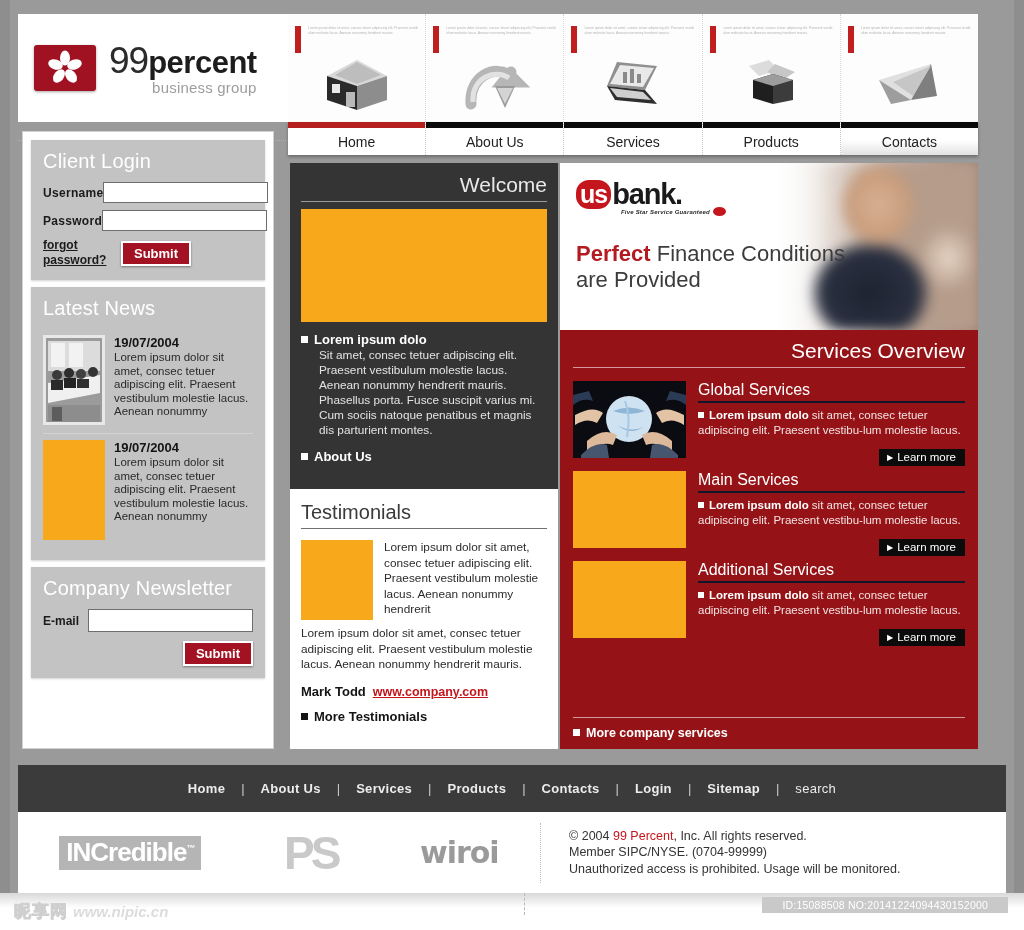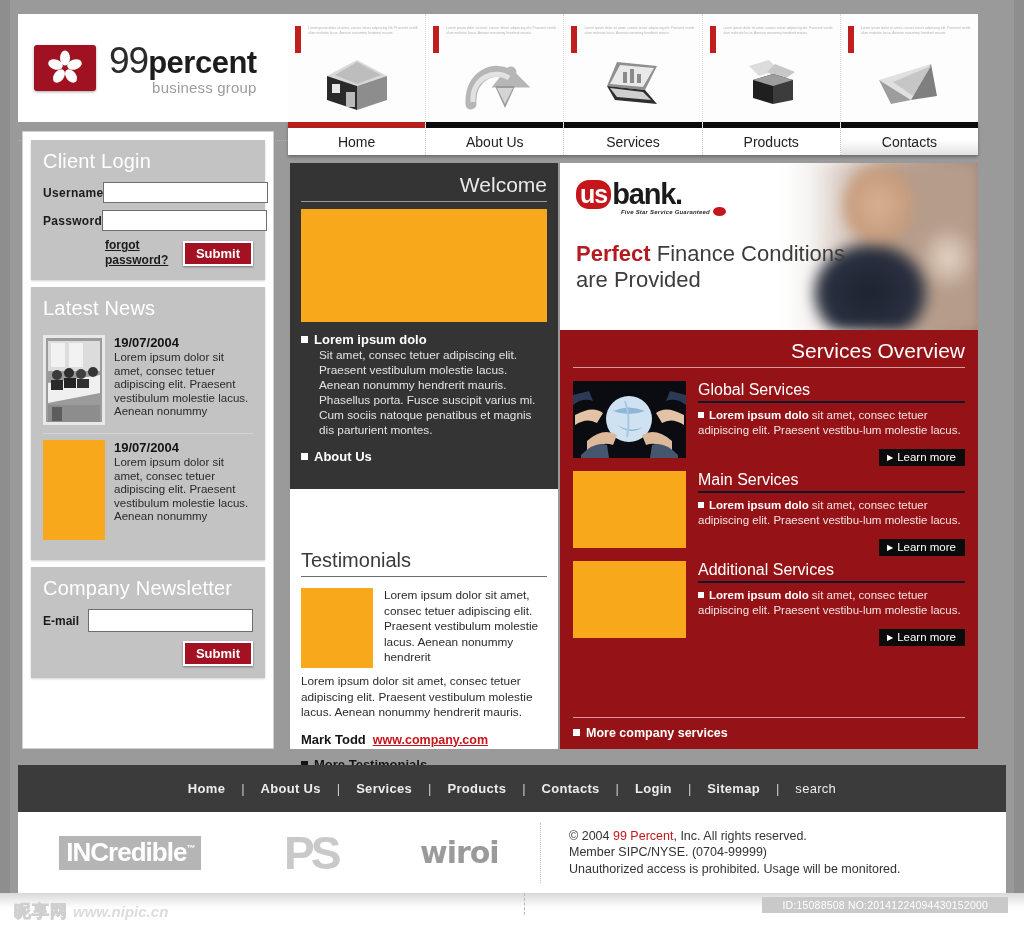--- a/index.html
+++ b/index.html
@@ -132,21 +132,21 @@
   .form-row label {
     font-size: 12px; font-weight: bold; color: #1b1b1b;
     width: 74px; letter-spacing: .3px;
   }
   .form-row input {
     flex: 1 1 auto; height: 21px;
     border: 1px solid #6e6e6e;
     background: #fff; font-size: 12px; padding: 0 4px;
     font-family: "Liberation Sans", sans-serif;
   }
-  .login-bottom { display: flex; align-items: center; justify-content: flex-end; margin-top: 4px; margin-left: 32px; }
+  .login-bottom { display: flex; align-items: center; justify-content: flex-start; margin-top: 4px; }
   .forgot {
     font-size: 12px; font-weight: bold; color: #1b1b1b;
     text-decoration: underline; line-height: 15px; width: 78px; cursor: pointer;
   }
   .btn-submit {
     background: #a21222; color: #fff; border: 2px solid #fff;
     font-size: 13px; font-weight: bold; padding: 3px 11px;
     box-shadow: 0 1px 2px rgba(0,0,0,.4); cursor: pointer;
     font-family: "Liberation Sans", sans-serif;
   }
@@ -198,21 +198,21 @@
     font-size: 11.8px; color: #e3e3e3; line-height: 15px;
     margin: 1px 0 0 18px;
   }
   .bullet-link {
     font-size: 13px; color: #ffffff; font-weight: bold; margin-top: 11px; cursor: pointer;
   }
 
   #testimonials { padding: 12px 11px 0 11px; }
   .tst-title {
     font-size: 20px; color: #3a3a3a; font-weight: 400;
-    padding-bottom: 4px; border-bottom: 1px solid #6f6f6f; margin-top: 48px;
+    padding-bottom: 4px; border-bottom: 1px solid #6f6f6f;
   }
   .tst-top { display: flex; gap: 11px; margin-top: 11px; }
   .tst-img { width: 72px; height: 80px; background: #f7a81b; flex: 0 0 auto; }
   .tst-q { font-size: 11.8px; color: #2b2b2b; line-height: 15.5px; }
   .tst-body { font-size: 11.8px; color: #2b2b2b; line-height: 15.5px; margin-top: 6px; }
   .tst-author { margin-top: 11px; font-size: 13px; font-weight: bold; color: #141414; }
   .tst-author a { color: #c4161c; text-decoration: underline; font-weight: bold; font-size: 12.5px; margin-left: 7px; }
   .tst-more { margin-top: 10px; font-size: 13px; font-weight: bold; color: #141414; cursor: pointer; }
   .tst-more .sq { display:inline-block; width:7px; height:7px; background:#141414; margin-right:6px; vertical-align:1px; }
 

